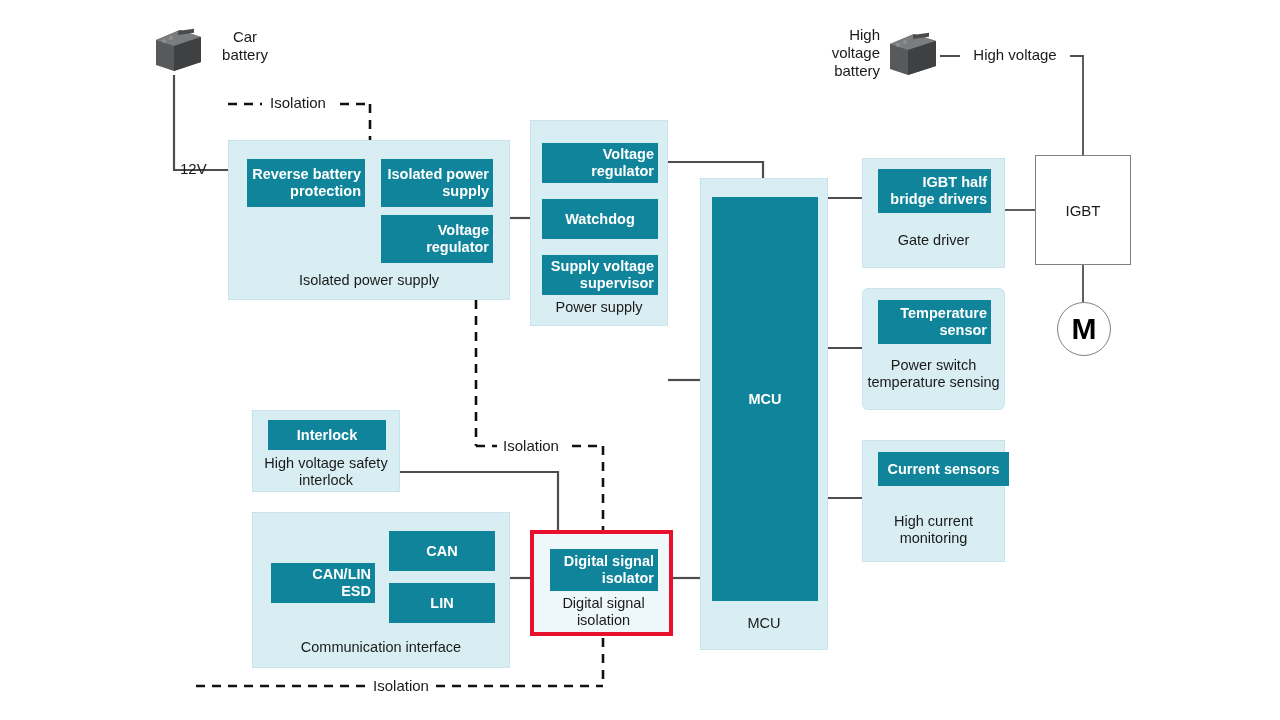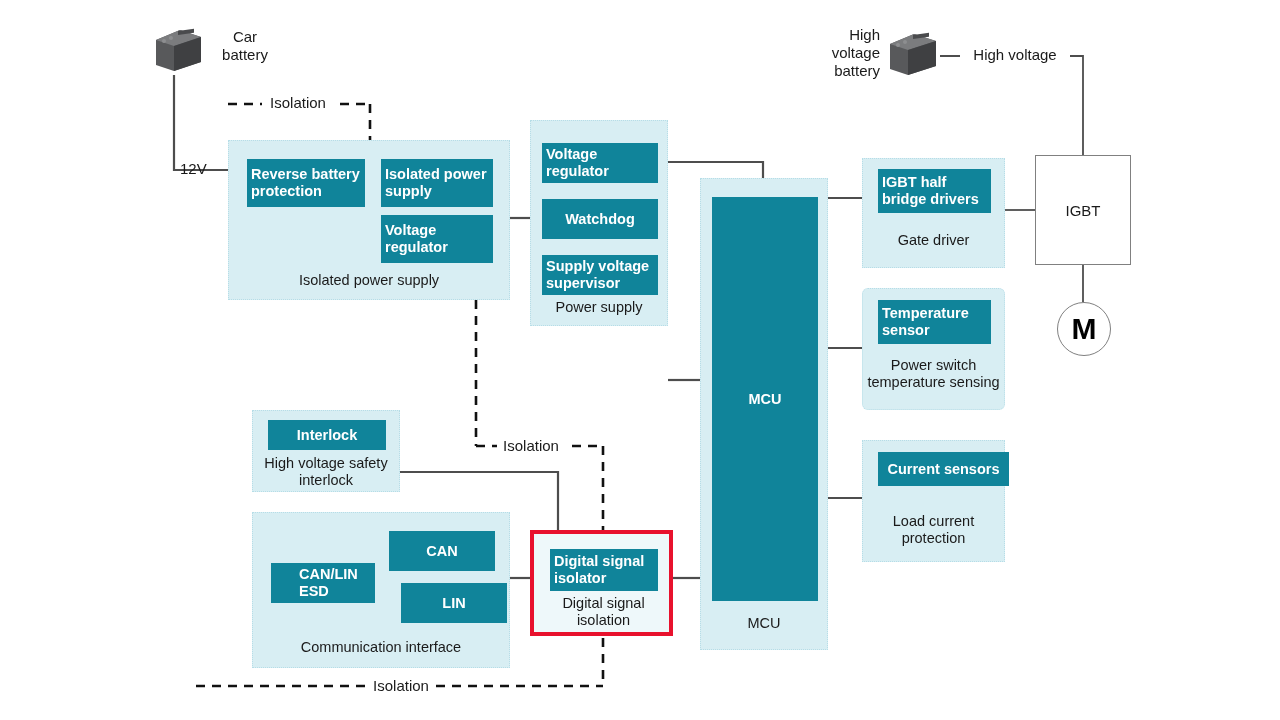--- a/index.html
+++ b/index.html
@@ -27,21 +27,21 @@
   }
   
   .blk{
     position:absolute;
     background:#10849a;
     color:#ffffff;
     font-size:14.5px;
     font-weight:bold;
     line-height:17px;
     display:flex;align-items:center;justify-content:center;
-    text-align:left;
+    text-align:right;
     box-sizing:border-box;
     padding:2px 4px;
   }
   
   .lbl{
     position:absolute;
     color:#1a1a1a;
     font-size:15px;
     line-height:18px;
     white-space:pre-line;
@@ -190,35 +190,35 @@
   </div>
 
   <div class="group" style="left:252px;top:410px;width:148px;height:82px;">
     <div class="blk" style="left:15px;top:9px;width:118px;height:30px;">Interlock</div>
     <div class="group-label" style="top:44px;">High voltage safety interlock</div>
   </div>
 
   <div class="group" style="left:252px;top:512px;width:258px;height:156px;">
     <div class="blk" style="left:18px;top:50px;width:104px;height:40px;padding-left:28px;">CAN/LIN ESD</div>
     <div class="blk" style="left:136px;top:18px;width:106px;height:40px;">CAN</div>
-    <div class="blk" style="left:148px;top:70px;width:106px;height:40px;">LIN</div>
+    <div class="blk" style="left:136px;top:70px;width:106px;height:40px;">LIN</div>
     <div class="group-label" style="top:126px;">Communication interface</div>
   </div>
 
   <div class="group" style="left:862px;top:158px;width:143px;height:110px;">
     <div class="blk" style="left:15px;top:10px;width:113px;height:44px;">IGBT half bridge drivers</div>
     <div class="group-label" style="top:73px;">Gate driver</div>
   </div>
 
   <div class="group" style="left:862px;top:288px;width:143px;height:122px;border-radius:6px;">
     <div class="blk" style="left:15px;top:11px;width:113px;height:44px;">Temperature sensor</div>
     <div class="group-label" style="top:68px;">Power switch temperature sensing</div>
   </div>
 
   <div class="group" style="left:862px;top:440px;width:143px;height:122px;">
     <div class="blk" style="left:15px;top:11px;width:131px;height:34px;">Current sensors</div>
-    <div class="group-label" style="top:72px;">Load current protection</div>
+    <div class="group-label" style="top:72px;">High current monitoring</div>
   </div>
 
   <div class="whitebox" style="left:1035px;top:155px;width:96px;height:110px;">IGBT</div>
   <div class="motor" style="left:1057px;top:302px;width:54px;height:54px;">M</div>
 
 </div>
 
 </body></html>

